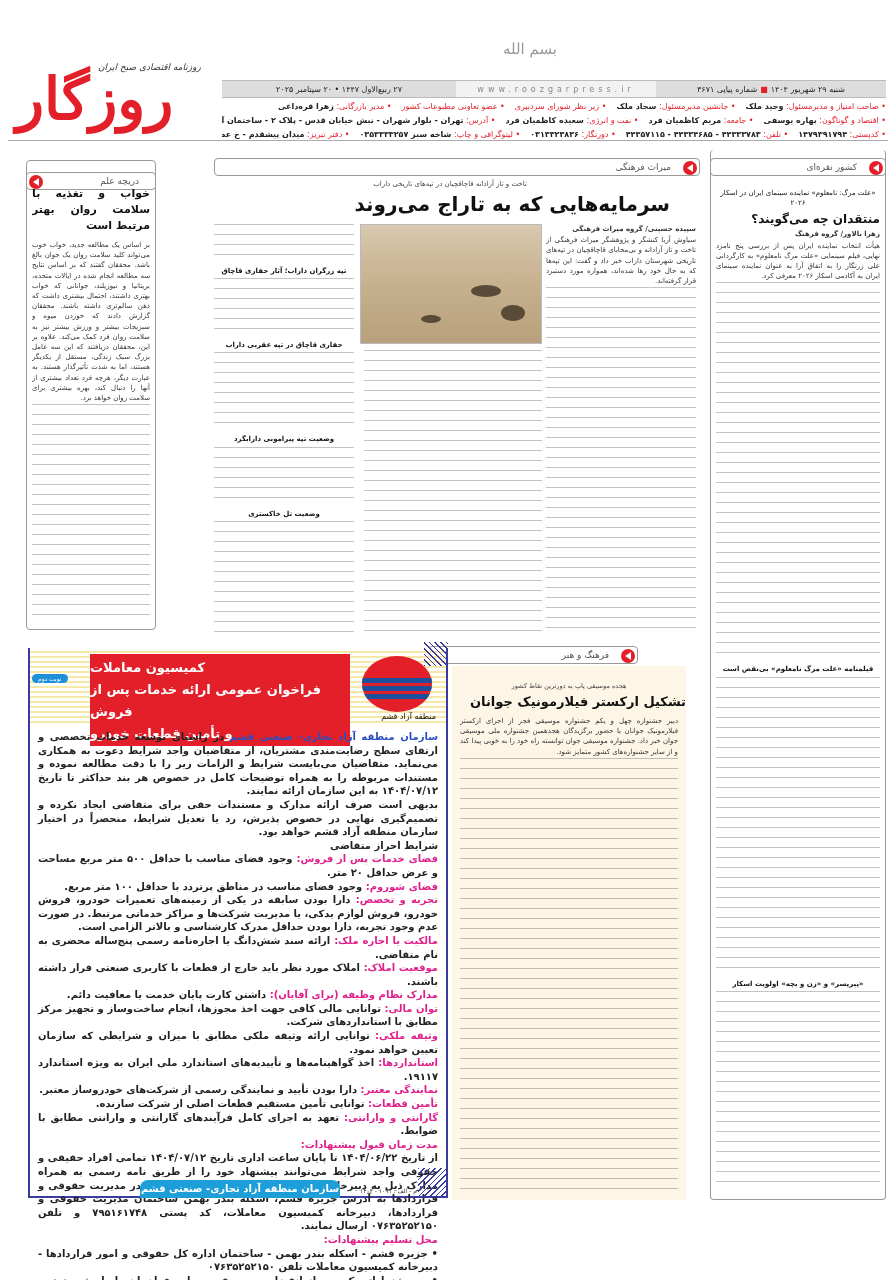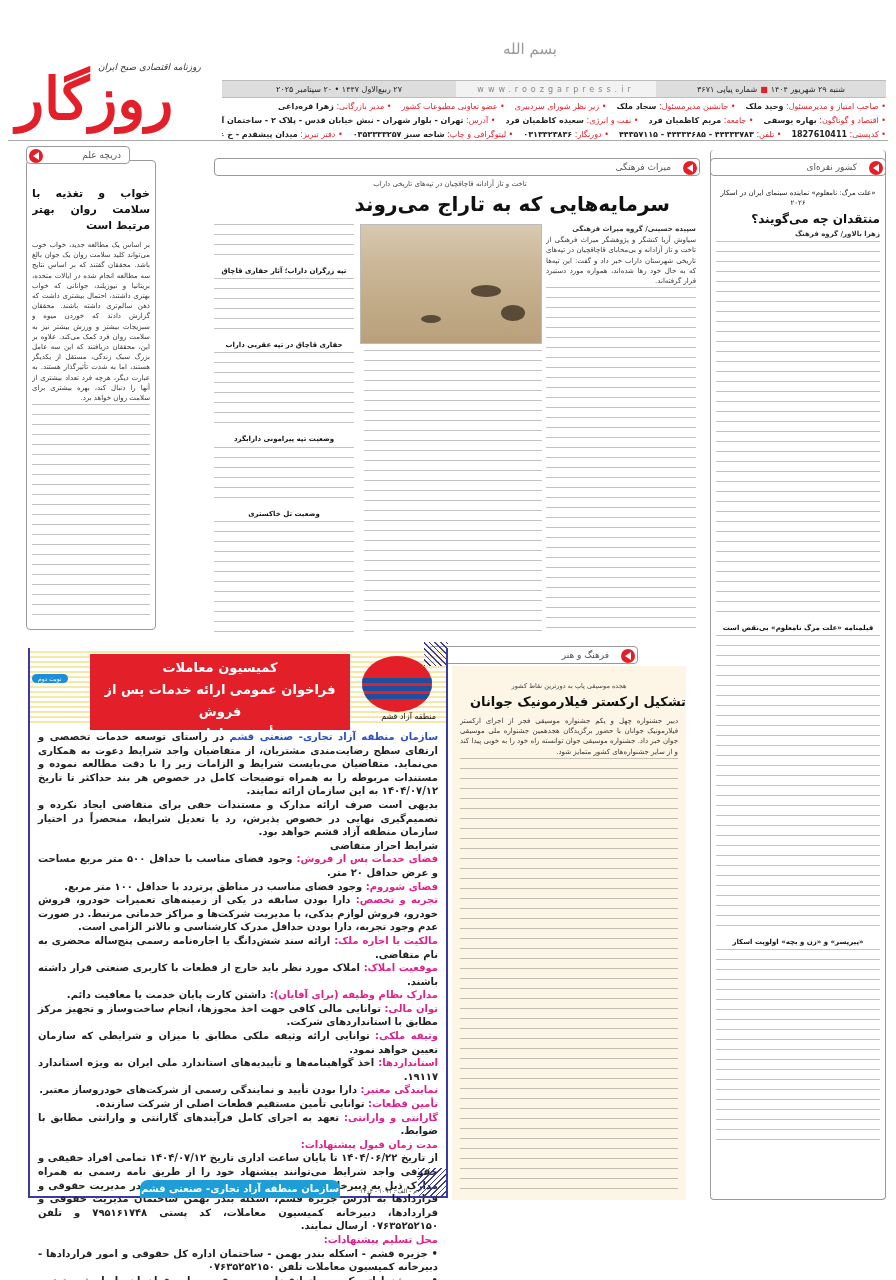--- a/index.html
+++ b/index.html
@@ -25,21 +25,21 @@
 .col{position:absolute;font-size:7px;line-height:10.2px;text-align:justify;color:#333;overflow:hidden}
 .col p{margin-bottom:1px}
 .col .sub{font-weight:bold;text-align:center;color:#111;margin:2px 0}
 .filler{background:repeating-linear-gradient(180deg,#555 0,#555 1px,transparent 1px,transparent 10px);opacity:.35}
 .h-main{font-weight:bold;color:#111;}
 .box{position:absolute;border:1px solid #999;border-radius:4px}
 .photo{left:360px;top:184px;width:182px;height:120px;background:linear-gradient(180deg,#d8c9b0 0%,#cdb99a 30%,#c3ad8a 60%,#b9a07c 100%);border:1px solid #bbb}
 .photo .hole{position:absolute;background:#5a4a38;border-radius:50%}
 .ad{left:28px;top:648px;width:420px;height:550px;border:2px solid #3a3aa0;border-top:none;background:#fff}
 .ad .stripes{position:absolute;left:0;top:0;width:100%;height:78px;background:repeating-linear-gradient(180deg,#fff 0,#fff 3px,#f6e8a8 3px,#f6e8a8 5px)}
-.ad .banner{position:absolute;left:60px;top:6px;width:260px;height:76px;background:#e3202a;color:#fff;font-weight:bold;text-align:center;font-size:13px;line-height:22px;padding-top:3px}
+.ad .banner{position:absolute;left:60px;top:6px;width:260px;height:92px;background:#e3202a;color:#fff;font-weight:bold;text-align:left;font-size:13px;line-height:22px;padding-top:3px}
 .ad .qlogo{position:absolute;right:14px;top:8px;width:70px;height:56px;border-radius:50%;background:#e3202a;overflow:hidden}
 .ad .qlogo .w{position:absolute;left:0;width:100%;height:5px;background:#1c4f9e}
 .ad .qname{position:absolute;right:10px;top:64px;font-size:8px;font-weight:normal;color:#111}
 .ad .badge{position:absolute;left:2px;top:26px;background:#1d8fd8;color:#fff;font-size:6px;border-radius:6px;padding:1px 6px}
 .ad .body{position:absolute;left:8px;right:8px;top:82px;font-size:10px;line-height:13.6px;text-align:justify;color:#222;font-weight:bold}
 .ad .body .mg{color:#e0208a}
 .ad .body .bl{color:#2a4fc0}
 .ad .foot{position:absolute;left:110px;bottom:-2px;width:200px;height:18px;background:#1d9ed8;color:#fff;font-size:10px;font-weight:bold;text-align:center;line-height:18px;border-radius:8px 8px 0 0}
 .ad .code{position:absolute;left:330px;bottom:2px;font-size:6px;color:#333}
 .ad .corner{position:absolute;right:-2px;bottom:-2px;width:30px;height:30px;background:repeating-linear-gradient(135deg,#3a3aa0 0,#3a3aa0 1px,transparent 1px,transparent 4px)}
@@ -73,39 +73,40 @@
       <span><span class="k">• عضو تعاونی مطبوعات کشور </span><span class="v"></span></span>
       <span><span class="k">• مدیر بازرگانی: </span><span class="v">زهرا قره‌داغی</span></span>
     </div>
   <div class="row" id="cr2">
       <span><span class="k">• اقتصاد و گوناگون: </span><span class="v">بهاره یوسفی</span></span>
       <span><span class="k">• جامعه: </span><span class="v">مریم کاظمیان فرد</span></span>
       <span><span class="k">• نفت و انرژی: </span><span class="v">سعیده کاظمیان فرد</span></span>
       <span><span class="k">• آدرس: </span><span class="v">تهران - بلوار شهران - نبش خیابان قدس - پلاک ۲ - ساختمان آفرا - طبقه ۴ - واحد ۴۵</span></span>
     </div>
   <div class="row" id="cr3">
-      <span><span class="k">• کدپستی: </span><span class="v">1827610411</span></span>
+      <span><span class="k">• کدپستی: </span><span class="v">۱۴۷۹۳۹۱۷۹۴</span></span>
       <span><span class="k">• تلفن: </span><span class="v">۴۴۳۳۳۷۸۳ - ۴۴۳۳۴۶۸۵ - ۴۴۳۵۷۱۱۵</span></span>
       <span><span class="k">• دورنگار: </span><span class="v">۰۳۱۳۳۲۳۸۳۶</span></span>
       <span><span class="k">• لیتوگرافی و چاپ: </span><span class="v">شاخه سبز ۰۳۵۳۳۳۳۲۵۷</span></span>
       <span><span class="k">• دفتر تبریز: </span><span class="v">میدان پیشقدم - خ عطار نیشابوری جنوبی - کوی یاسمن - پ ۱</span></span>
     </div>
 </div>
 
 <div class="abs rule"></div>
 
 <div class="sechead" style="right:10px;top:158px;width:176px">
   <span class="dot"></span>
   <span>کشور نقره‌ای</span>
 </div>
 <div class="box" style="right:10px;top:150px;width:176px;height:1050px;border-top:none"></div>
 <div class="col" style="right:16px;top:186px;width:164px;height:1010px">
   <p class="sub" style="font-weight:normal">«علت مرگ: نامعلوم» نماینده سینمای ایران در اسکار ۲۰۲۶</p>
   <p class="h-main" style="font-size:12px;line-height:18px">منتقدان چه می‌گویند؟</p>
   <p style="font-weight:bold">زهرا بالاور/ گروه فرهنگ</p>
+  <p>هیأت انتخاب نماینده ایران پس از بررسی پنج نامزد نهایی، فیلم سینمایی «علت مرگ نامعلوم» به کارگردانی علی زرنگار را به اتفاق آرا به عنوان نماینده سینمای ایران به آکادمی اسکار ۲۰۲۶ معرفی کرد.</p>
   <div class="filler" style="height:380px"></div>
   <p class="sub">فیلمنامه «علت مرگ نامعلوم» بی‌نقص است</p>
   <div class="filler" style="height:300px"></div>
   <p class="sub">«پیرپسر» و «زن و بچه» اولویت اسکار</p>
   <div class="filler" style="height:200px"></div>
 </div>
 
 <div class="sechead" style="right:196px;top:158px;width:486px">
   <span class="dot"></span>
   <span>میراث فرهنگی</span>
@@ -131,21 +132,21 @@
   <div class="filler" style="height:60px"></div>
   <p class="sub">حفاری قاچاق در تپه عقربی داراب</p>
   <div class="filler" style="height:80px"></div>
   <p class="sub">وضعیت تپه پیرامونی دارابگرد</p>
   <div class="filler" style="height:60px"></div>
   <p class="sub">وضعیت تل خاکستری</p>
   <div class="filler" style="height:120px"></div>
 </div>
 
 <div class="box" style="left:26px;top:160px;width:130px;height:470px"></div>
-<div class="sechead" style="left:26px;top:146px;width:104px;padding-right:8px;padding-left:22px">
+<div class="sechead" style="left:26px;top:172px;width:130px;padding-right:16px;padding-left:22px">
   <span class="dot" style="right:auto;left:2px"></span>
   <span>دریچه علم</span>
 </div>
 <div class="col" style="left:32px;top:186px;width:118px;height:440px">
   <p class="h-main" style="font-size:11px;line-height:16px;margin-bottom:6px">خواب و تغذیه با سلامت روان بهتر مرتبط است</p>
   <p>بر اساس یک مطالعه جدید، خواب خوب می‌تواند کلید سلامت روان یک جوان بالغ باشد. محققان گفتند که بر اساس نتایج سه مطالعه انجام شده در ایالات متحده، بریتانیا و نیوزیلند، جوانانی که خواب بهتری داشتند، احتمال بیشتری داشت که ذهن سالم‌تری داشته باشند. محققان گزارش دادند که خوردن میوه و سبزیجات بیشتر و ورزش بیشتر نیز به سلامت روان فرد کمک می‌کند. علاوه بر این، محققان دریافتند که این سه عامل بزرگ سبک زندگی، مستقل از یکدیگر هستند، اما به شدت تأثیرگذار هستند. به عبارت دیگر، هرچه فرد تعداد بیشتری از آنها را دنبال کند، بهره بیشتری برای سلامت روان خواهد برد.</p>
   <div class="filler" style="height:220px"></div>
 </div>
 
 <div class="sechead" style="left:428px;top:646px;width:210px">

